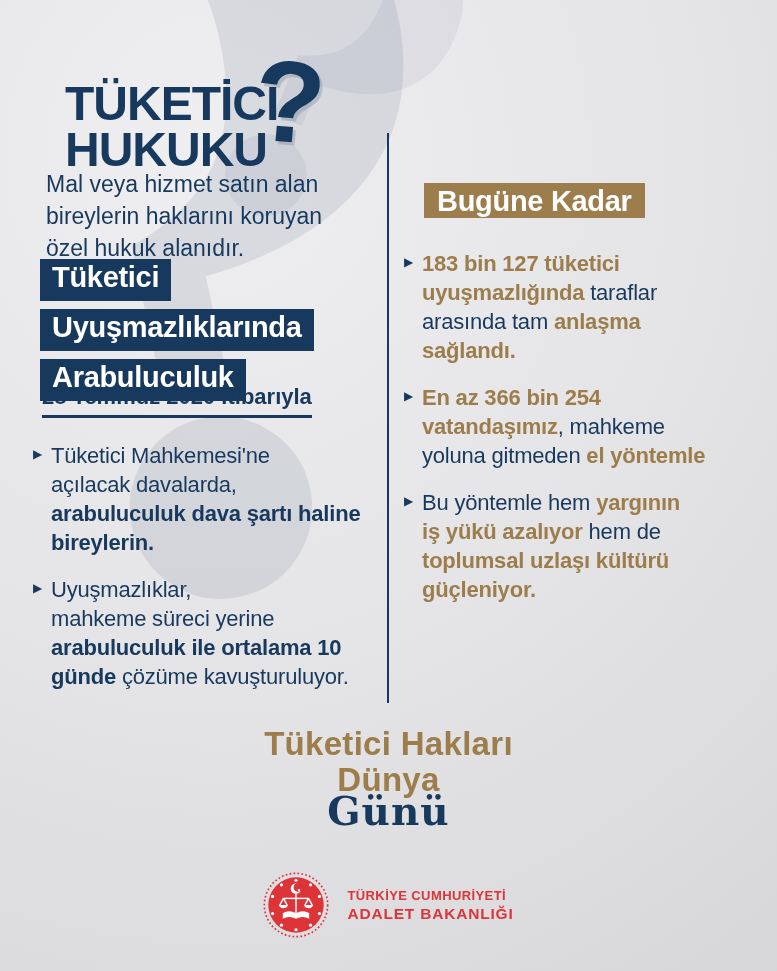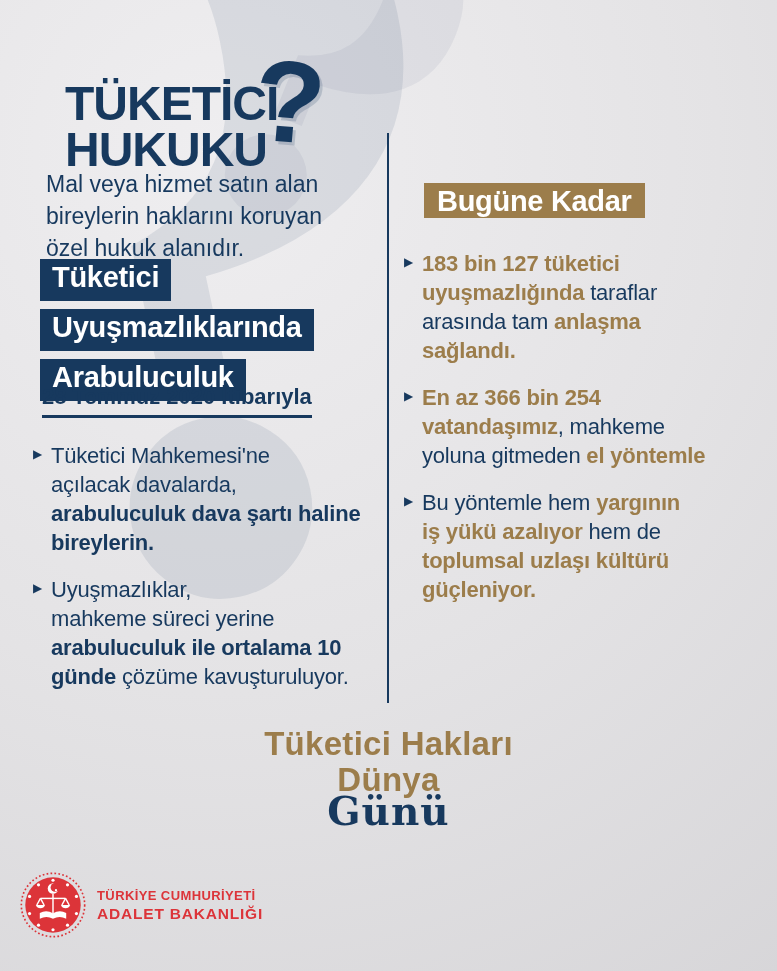--- a/index.html
+++ b/index.html
@@ -88,21 +88,21 @@
   }
   .campaign-script{
     font-family:"DejaVu Serif",serif;font-weight:bold;
     font-size:39px;line-height:38px;margin-top:-6px;letter-spacing:1px;
     color:var(--navy,#17395E);
   }
 
   
   .ministry{
     position:absolute;left:0;top:872px;width:777px;
-    display:flex;align-items:center;gap:11px;padding-left:20px;
+    display:flex;justify-content:center;align-items:center;gap:18px;
   }
   .emblem{width:66px;height:66px;flex:0 0 66px;}
   .ministry-text{text-align:left;}
   .ministry-line1{
     font-size:13px;line-height:17px;font-weight:600;letter-spacing:0.4px;
     color:var(--red,#DC3439);
   }
   .ministry-line2{
     font-size:15.5px;line-height:19px;font-weight:800;letter-spacing:0.8px;
     color:var(--red,#DC3439);

